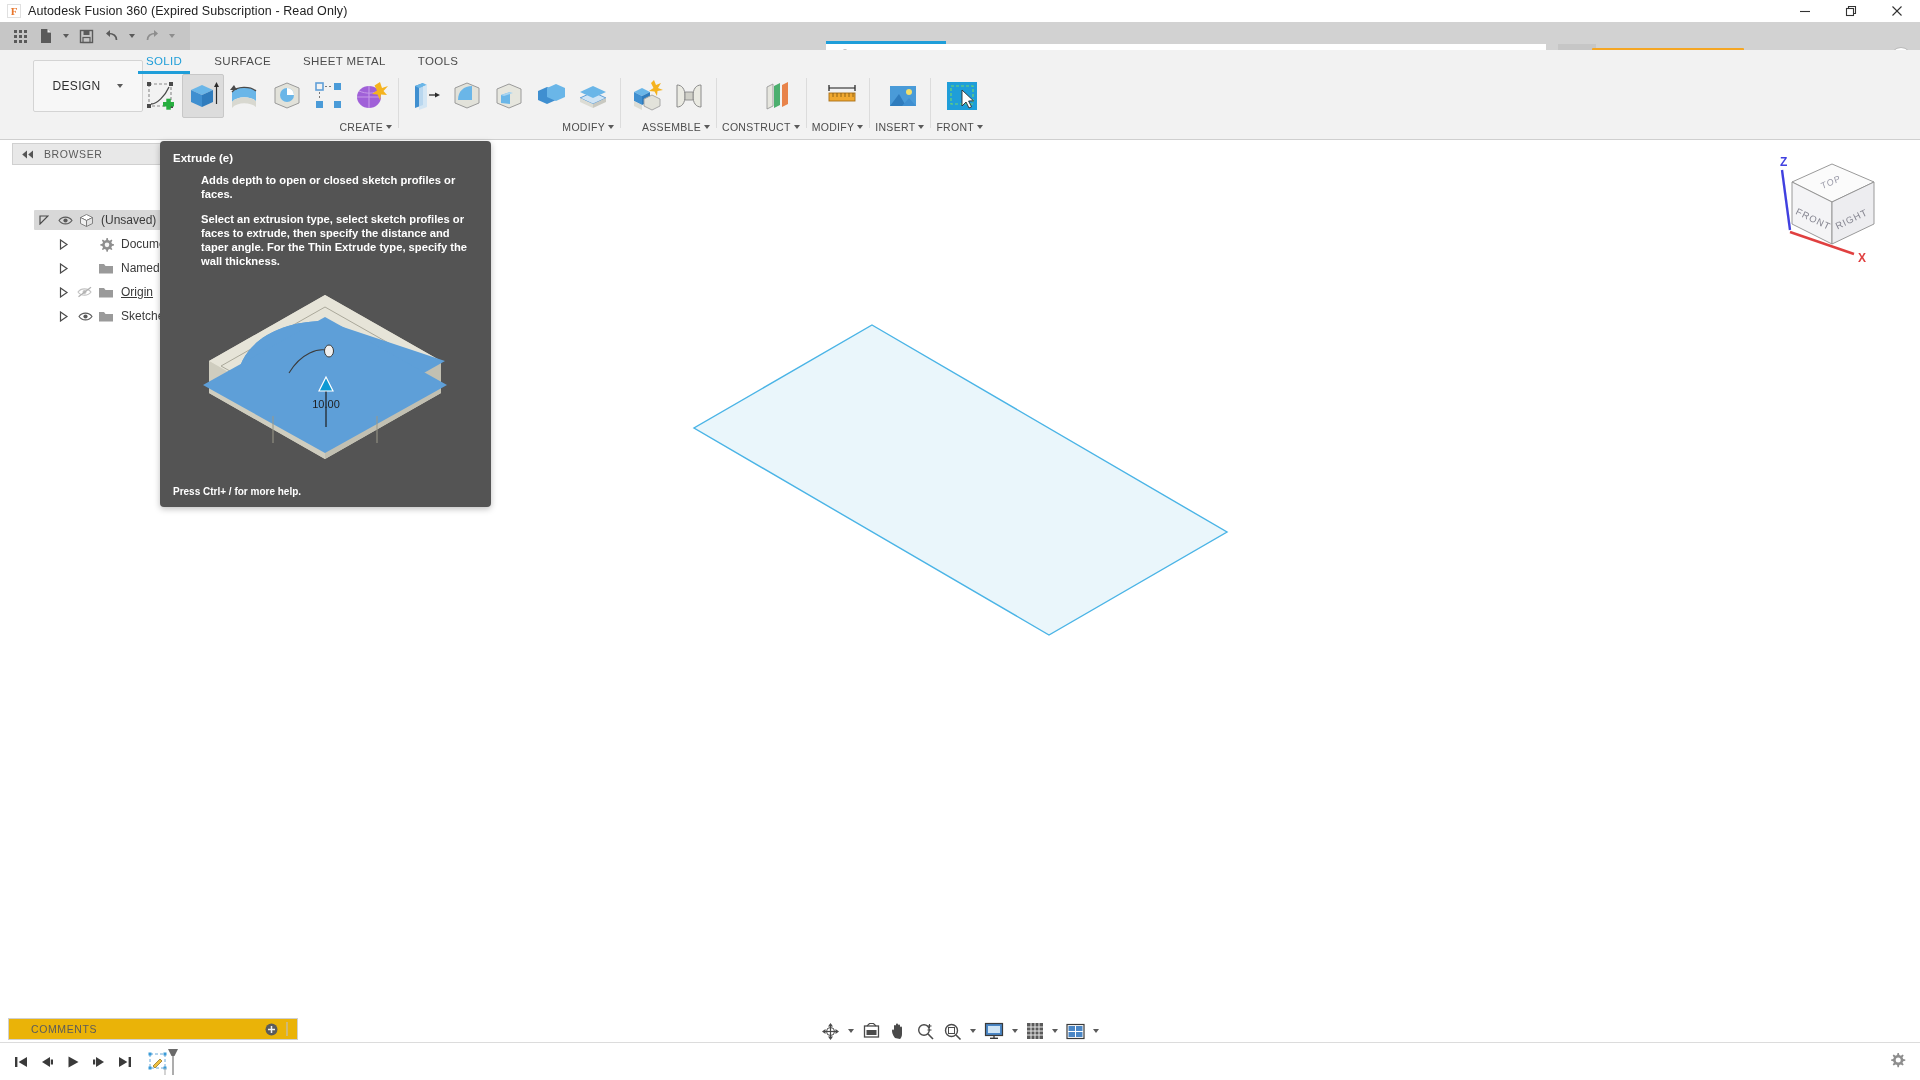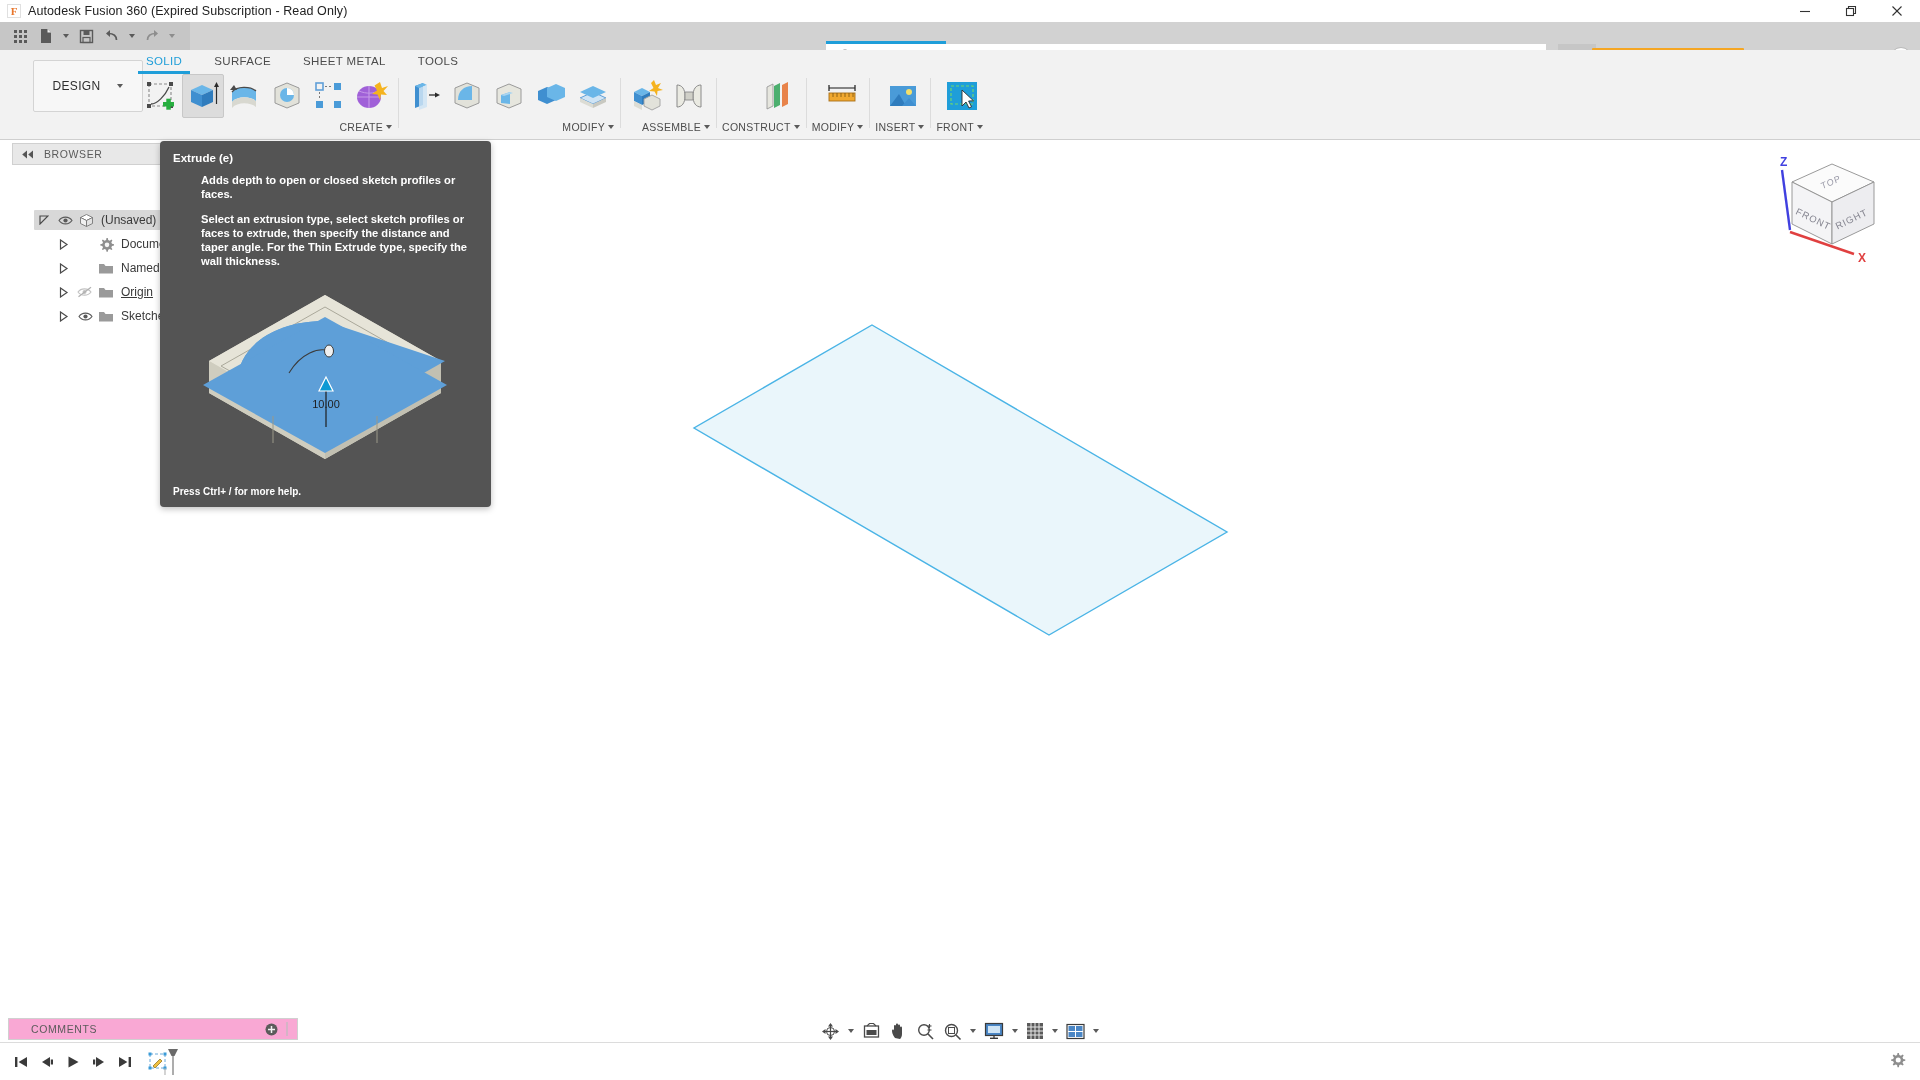--- a/index.html
+++ b/index.html
@@ -145,21 +145,21 @@
   .tt-p { font-size: 11.2px; font-weight: bold; line-height: 14px; margin-bottom: 11px; margin-left: 28px; }
   .tt-img { margin-top: 2px; width: 305px; height: 200px; }
   .tt-footer { position: absolute; left: 13px; bottom: 10px; font-size: 10px; font-weight: bold; }
 
   
   .viewcube { position: absolute; right: 30px; top: 152px; width: 120px; height: 115px; }
 
   
   .comments {
     position: absolute; left: 8px; bottom: 40px; width: 290px; height: 22px;
-    background: #f9a8d4; border: 1px solid #d0d0d0; display: flex; align-items: center; padding: 0 6px 0 22px;
+    background: #eab308; border: 1px solid #d0d0d0; display: flex; align-items: center; padding: 0 6px 0 22px;
   }
   .comments .lbl { font-size: 10.5px; color: #5b5b5b; letter-spacing: .6px; }
   .comments .plus { margin-left: auto; color: #5b5b5b; display:flex; }
   .comments .grip { width: 6px; height: 14px; margin-left: 7px; display:flex; align-items:center; }
 
   .navbar {
     position: absolute; left: 50%; transform: translateX(-50%); bottom: 34px;
     height: 30px; display: flex; align-items: center; gap: 2px;
   }
   .nav-item { height: 26px; display: flex; align-items: center; justify-content: center; padding: 0 3px; color: #4a4a4a; }

